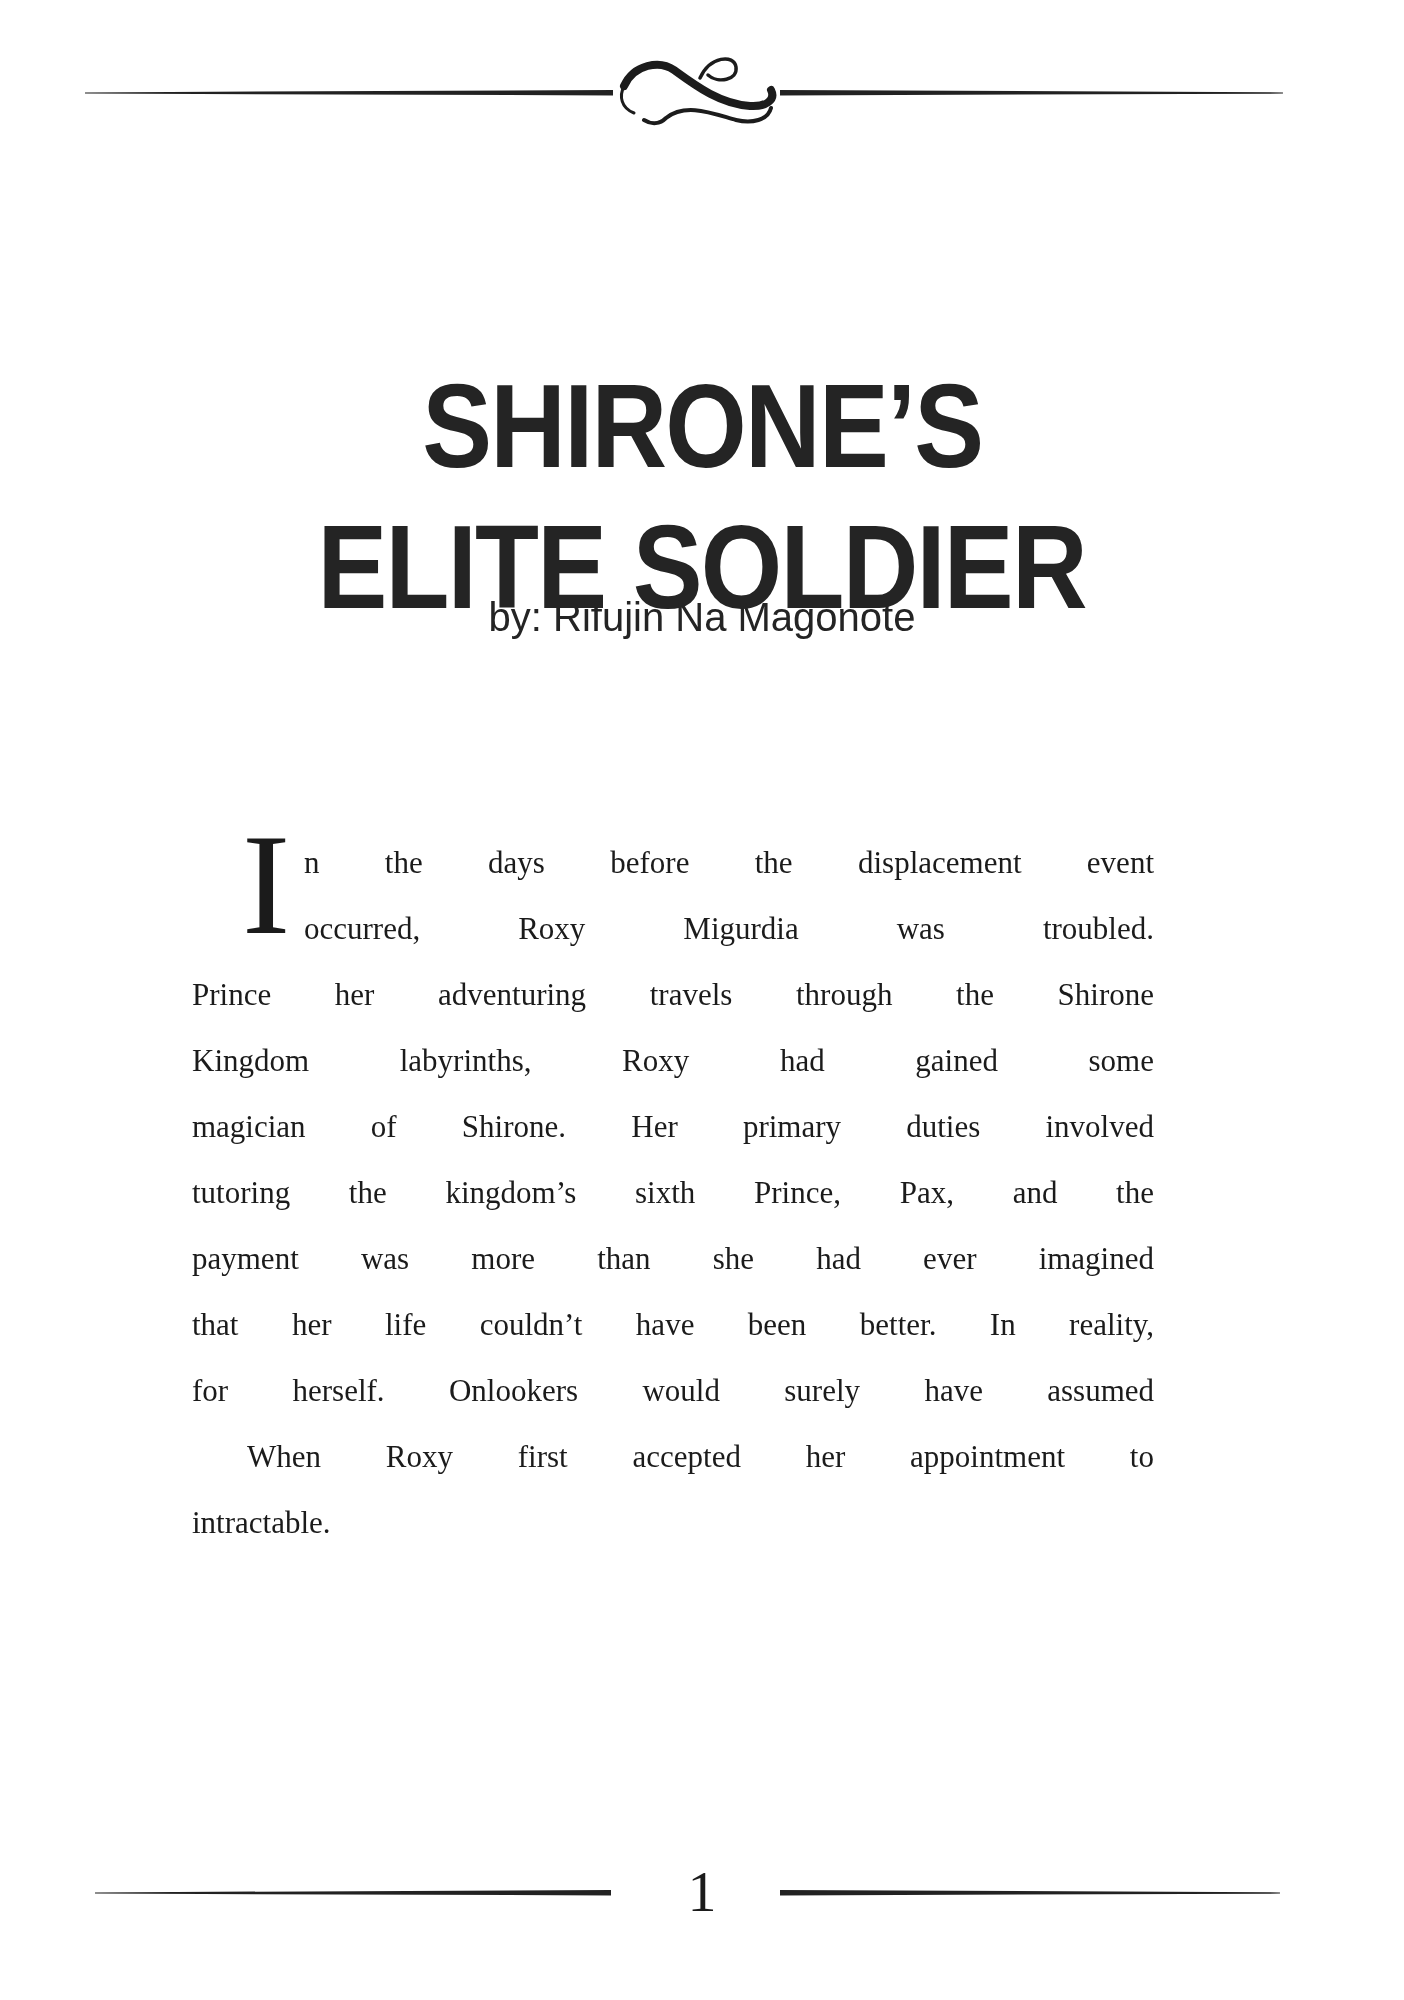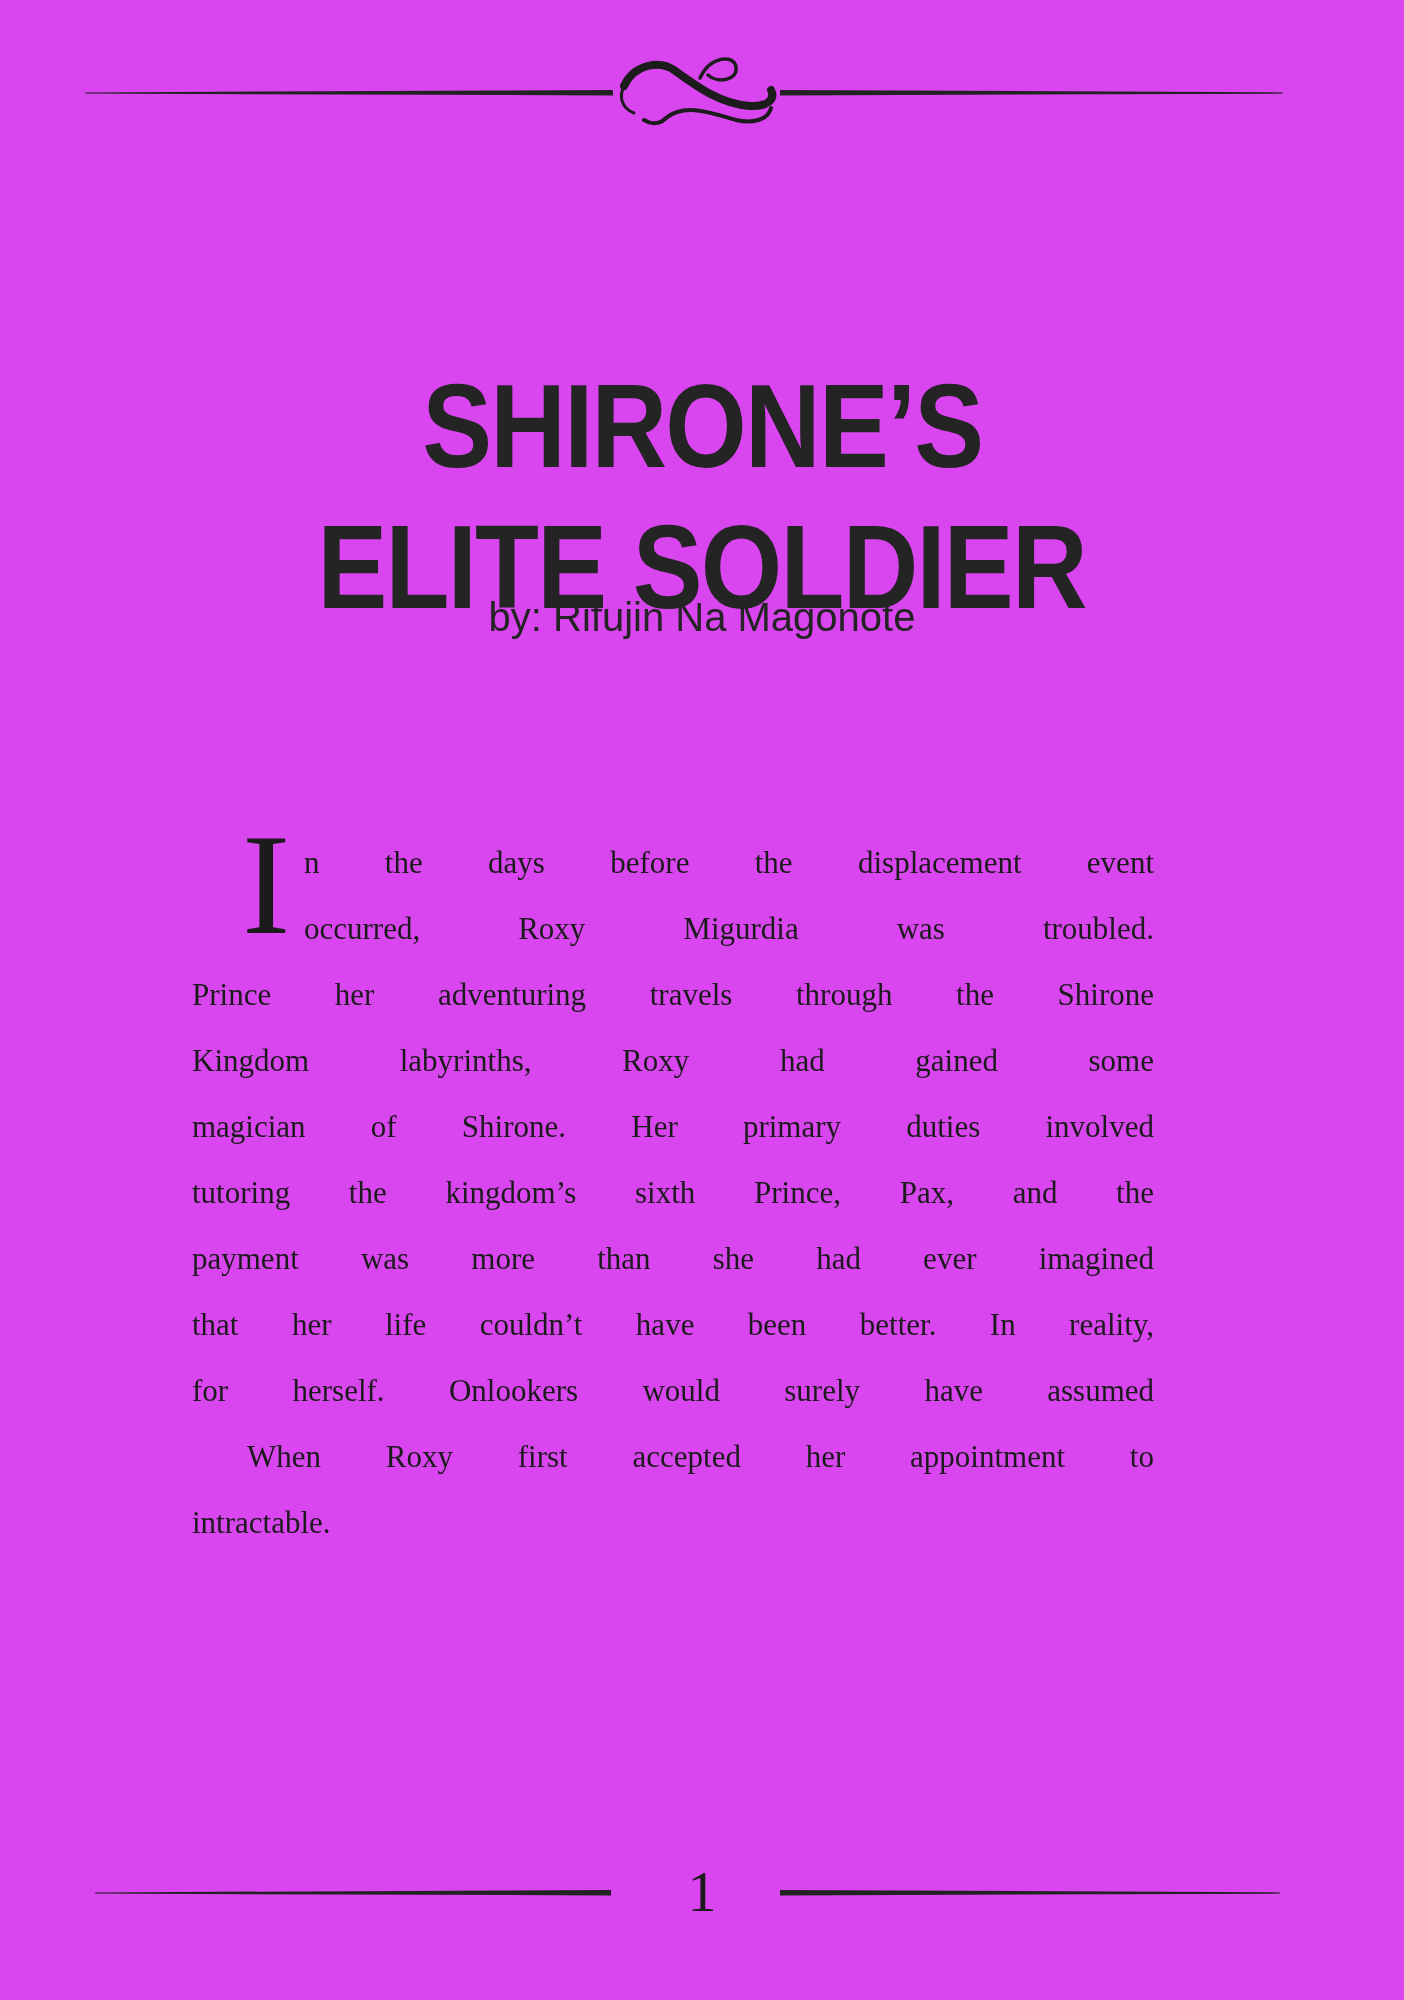--- a/index.html
+++ b/index.html
@@ -1,20 +1,20 @@
 <!DOCTYPE html>
 <html><head>
 <meta charset="utf-8">
 <style>
   * { margin:0; padding:0; box-sizing:border-box; }
   html,body { background:#e8e8e8; }
   .page {
     position:relative;
     width:1404px; height:2000px;
-    background:#d946ef;
+    background:#ffffff;
     overflow:hidden;
     font-family:"Liberation Serif", serif;
     color:#1b1b1b;
   }
 
   
   .top-divider { position:absolute; left:0; top:0; width:1404px; height:160px; }
   .rule { position:absolute; }
   .rule svg { display:block; }
   .rule polygon { fill:#222222; }

